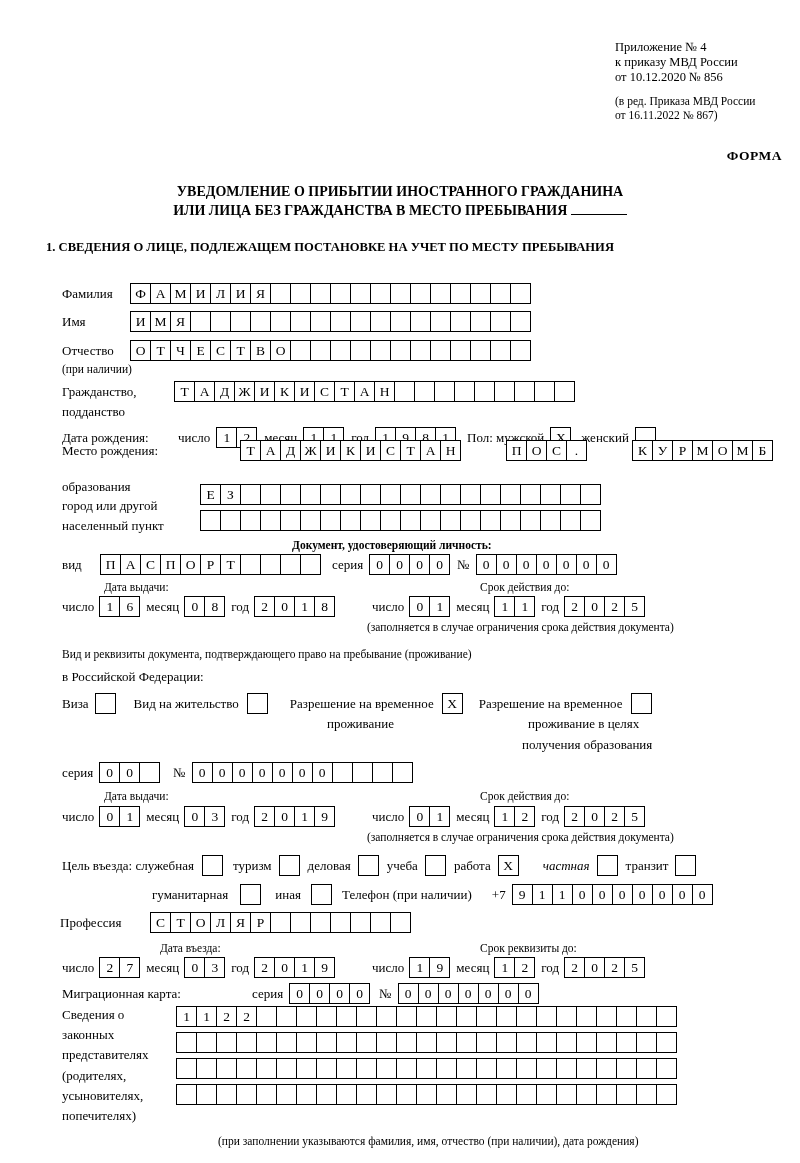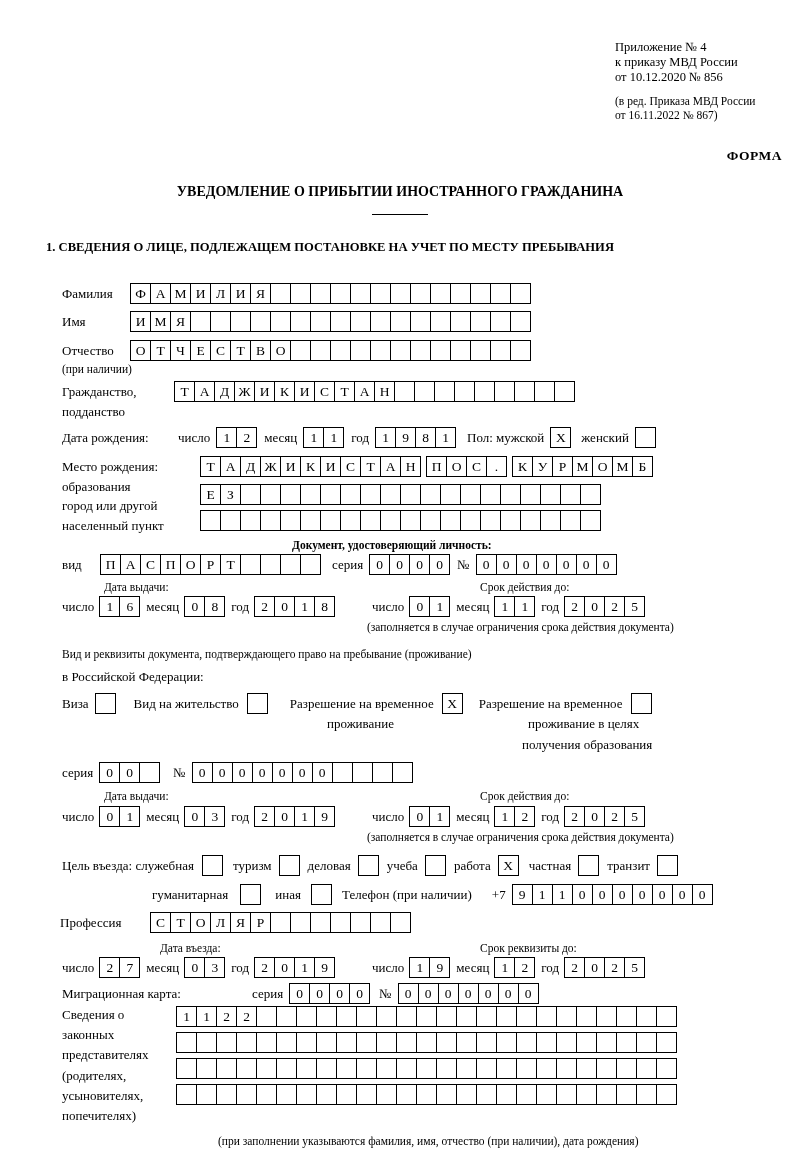--- a/index.html
+++ b/index.html
@@ -88,21 +88,21 @@
     <div class="grp2">
       <div>(в ред. Приказа МВД России</div>
       <div>от 16.11.2022 № 867)</div>
     </div>
   </div>
 
   <div class="forma">ФОРМА</div>
 
   <div class="title">
     <div>УВЕДОМЛЕНИЕ О ПРИБЫТИИ ИНОСТРАННОГО ГРАЖДАНИНА</div>
-    <div> <span class="underline"></span></div>
+    <div><span>ИЛИ ЛИЦА БЕЗ ГРАЖДАНСТВА В МЕСТО ПРЕБЫВАНИЯ</span> <span class="underline"></span></div>
   </div>
 
   <div class="section1">1. СВЕДЕНИЯ О ЛИЦЕ, ПОДЛЕЖАЩЕМ ПОСТАНОВКЕ НА УЧЕТ ПО МЕСТУ ПРЕБЫВАНИЯ</div>
 
   <div class="row" style="top:283px; left:62px;">
     <span class="lbl" style="width:68px;">Фамилия</span>
     <span class="boxes" id="surname-boxes">
         <span class="bx">Ф</span>
         <span class="bx">А</span>
         <span class="bx">М</span>
@@ -224,21 +224,21 @@
         <span class="bx">9</span>
         <span class="bx">8</span>
         <span class="bx">1</span>
       </span>
     <span class="lbl" style="margin:0 6px 0 12px;">Пол: мужской</span>
     <span class="single" id="sex-male">X</span>
     <span class="lbl" style="margin:0 6px 0 10px;">женский</span>
     <span class="single" id="sex-female"></span>
   </div>
 
-  <div class="row" style="top:456px; left:62px;">
+  <div class="row" style="top:440px; left:62px;gap:40px;">
     <span class="lbl" style="width:138px;">Место рождения:</span>
     <span class="boxes" id="bp-state">
         <span class="bx">Т</span>
         <span class="bx">А</span>
         <span class="bx">Д</span>
         <span class="bx">Ж</span>
         <span class="bx">И</span>
         <span class="bx">К</span>
         <span class="bx">И</span>
         <span class="bx">С</span>
@@ -477,21 +477,21 @@
     <span class="lbl">Цель въезда: служебная</span>
     <span class="single" style="margin-left:8px;" id="p-serv"></span>
     <span class="lbl" style="margin-left:10px;">туризм</span>
     <span class="single" style="margin-left:7px;" id="p-tour"></span>
     <span class="lbl" style="margin-left:8px;">деловая</span>
     <span class="single" style="margin-left:7px;" id="p-bus"></span>
     <span class="lbl" style="margin-left:8px;">учеба</span>
     <span class="single" style="margin-left:7px;" id="p-study"></span>
     <span class="lbl" style="margin-left:8px;">работа</span>
     <span class="single" style="margin-left:7px;" id="p-work">X</span>
-    <span class="lbl" style="margin-left:10px;">частная</span>
+    <span class="lbl" style="margin-left:24px;font-style:italic;">частная</span>
     <span class="single" style="margin-left:7px;" id="p-priv"></span>
     <span class="lbl" style="margin-left:8px;">транзит</span>
     <span class="single" style="margin-left:7px;" id="p-trans"></span>
   </div>
 
   <div class="row" style="top:884px; left:152px;">
     <span class="lbl">гуманитарная</span>
     <span class="single" style="margin-left:12px;" id="p-hum"></span>
     <span class="lbl" style="margin-left:14px;">иная</span>
     <span class="single" style="margin-left:10px;" id="p-oth"></span>

